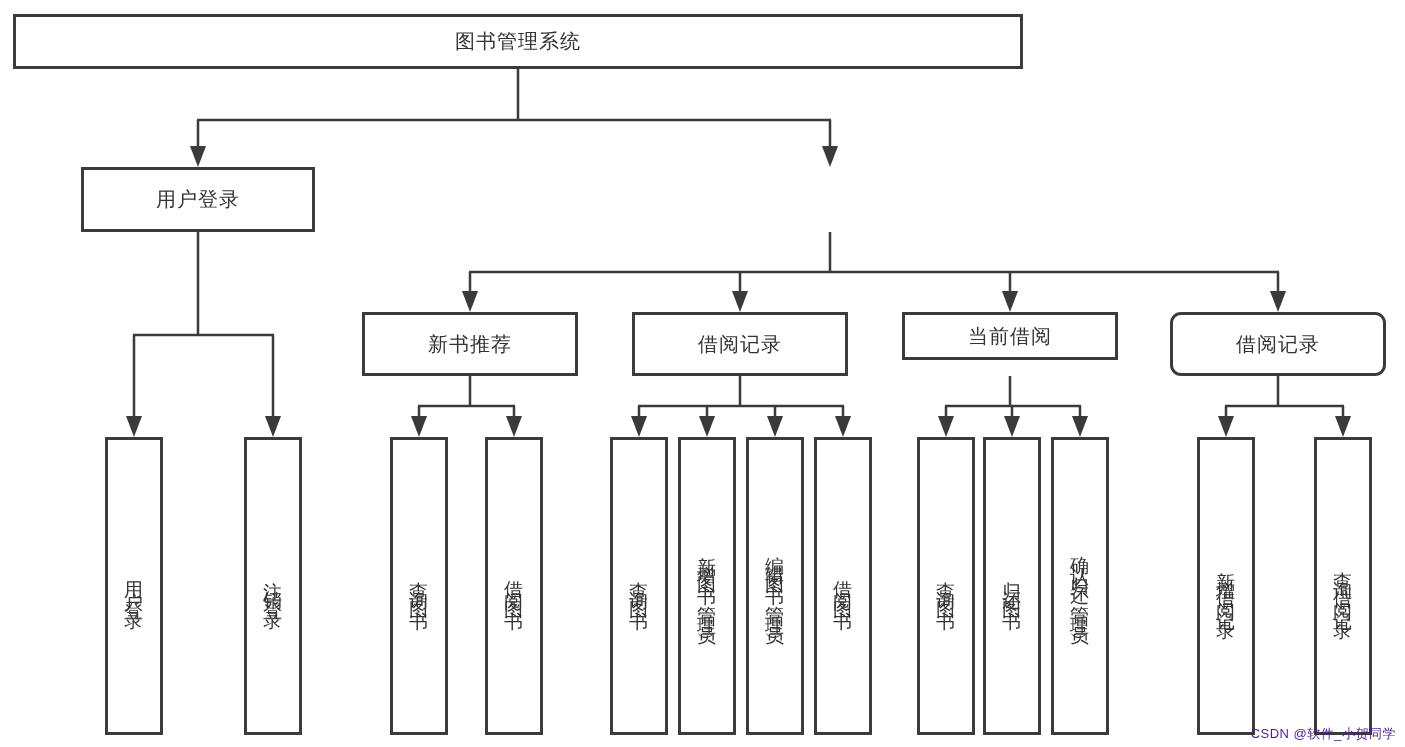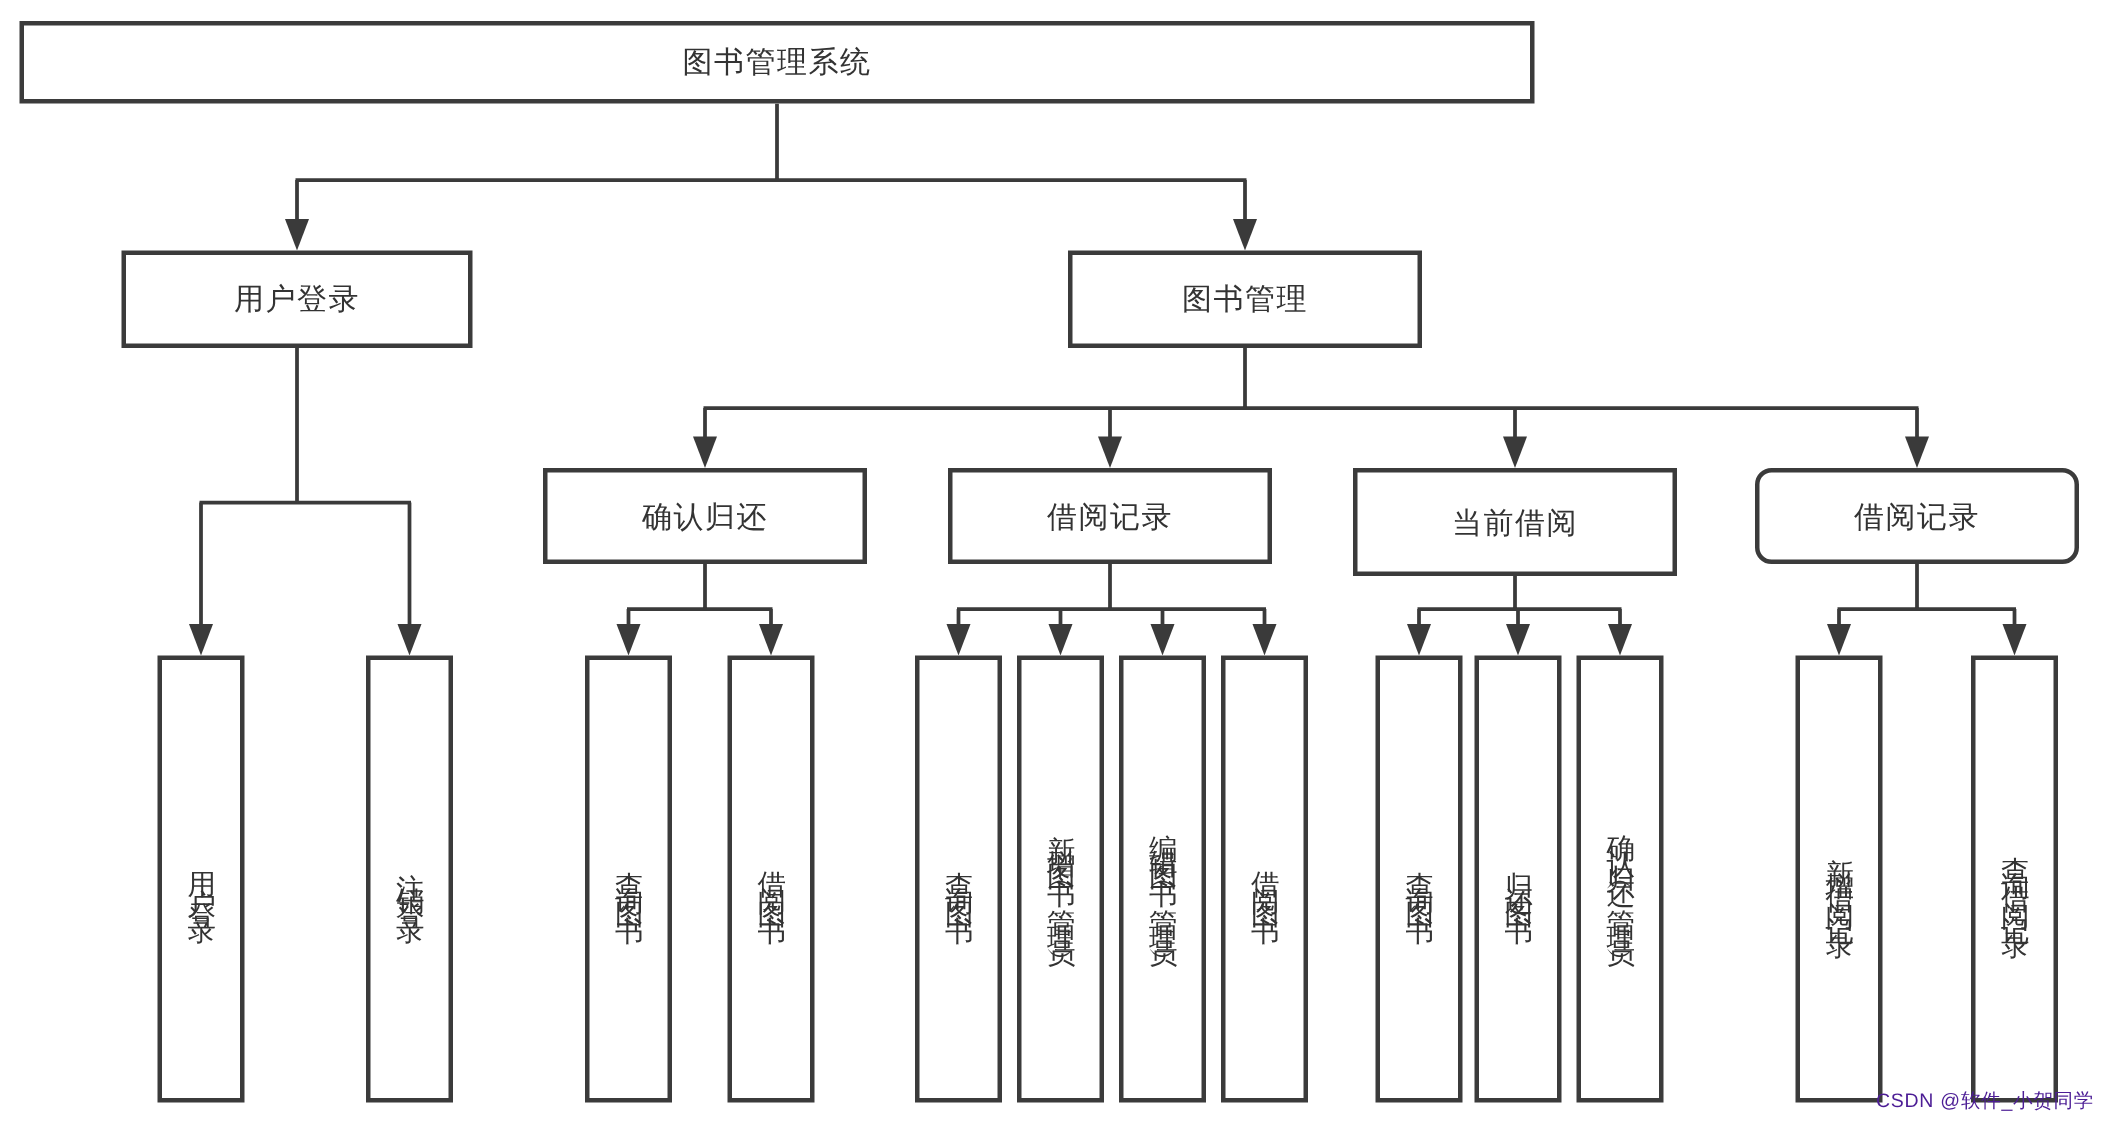--- a/index.html
+++ b/index.html
@@ -90,31 +90,28 @@
     </g>
   </svg>
 
   <div class="box h-box" style="left:13px; top:14px; width:1010px; height:55px;">
     <span>图书管理系统</span>
   </div>
 
   <div class="box h-box" style="left:81px; top:167px; width:234px; height:65px;">
     <span>用户登录</span>
   </div>
-  <div class="box h-box" style="left:712px; top:167px; width:236px; height:65px;">
-    <span>图书管理</span>
-  </div>
 
   <div class="box h-box" style="left:362px; top:312px; width:216px; height:64px;">
-    <span>确认归还</span>
+    <span>新书推荐</span>
   </div>
   <div class="box h-box" style="left:632px; top:312px; width:216px; height:64px;">
     <span>借阅记录</span>
   </div>
-  <div class="box h-box" style="left:902px; top:312px; width:216px; height:72px;">
+  <div class="box h-box" style="left:902px; top:312px; width:216px; height:48px;">
     <span>当前借阅</span>
   </div>
   <div class="box h-box" style="left:1170px; top:312px; width:216px; height:64px;border-radius:11px;">
     <span>借阅记录</span>
   </div>
 
   <div class="box leaf" style="left:105px; top:437px; width:58px; height:298px;">
     <span>用户登录</span>
   </div>
   <div class="box leaf" style="left:244px; top:437px; width:58px; height:298px;">

